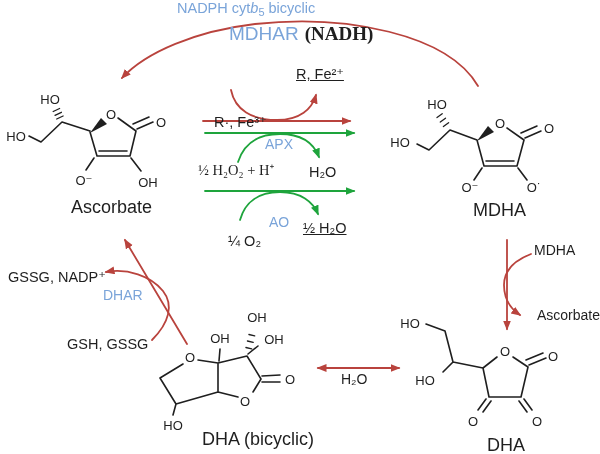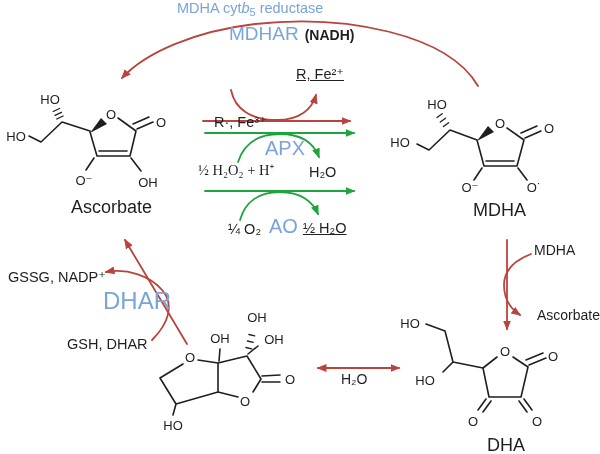--- a/index.html
+++ b/index.html
@@ -8,25 +8,25 @@
     position:relative; width:600px; height:454px; overflow:hidden;
     background:var(--background);
     font-family:"Liberation Sans","DejaVu Sans",sans-serif;
     color:var(--text);
   }
   #arrow-layer { position:absolute; left:0; top:0; }
   .lbl { position:absolute; white-space:nowrap; line-height:1.1; }
   .blue { color:var(--blue); }
   .sz14 { font-size:14px; }
   .sz15 { font-size:14.5px; }
-  .enzyme { font-size:20px; }
+  .enzyme { font-size:14px; }
   .mol { font-size:18px; }
   .ital { font-style:italic; }
   .subn { font-size:11px; vertical-align:-3px; }
-  .cof { font-size:14px; font-weight:700; margin-left:6px; }
+  .cof { font-size:19px; font-weight:700; margin-left:6px;font-family:Liberation Serif, serif; }
   .mdhar-row { display:flex; align-items:baseline; }
   .mdhar-main { font-size:19px; }
   .arrow { fill:none; stroke-width:1.8; stroke-linecap:round; }
   .red-stroke { stroke:var(--red); }
   .green-stroke { stroke:var(--green); }
   .fill-red { fill:var(--red); }
   .fill-green { fill:var(--green); }
   .bond { fill:none; stroke:var(--text); stroke-width:1.6; stroke-linecap:round; }
   .wedge { fill:var(--text); stroke:none; }
   .hash { fill:none; stroke:var(--text); stroke-width:1.3; stroke-linecap:round; }
@@ -107,46 +107,47 @@
       <text class="atom" x="410" y="328">HO</text>
       <text class="atom" x="425" y="385">HO</text>
       <text class="atom" x="505" y="356">O</text>
       <text class="atom" x="553" y="361">O</text>
       <text class="atom" x="473" y="426">O</text>
       <text class="atom" x="537" y="426">O</text>
     </g>
   </svg>
 
   <div class="lbl blue sz15" style="left:177px; top:1px;">
-    <span>MDHA cyt</span><span class="ital">b</span><span class="subn">5</span><span style="margin-left:4px;">reductase</span>
+    <span>NADPH cyt</span><span class="ital">b</span><span class="subn">5</span><span style="margin-left:4px;">bicyclic</span>
   </div>
 
   <div class="lbl mdhar-row" style="left:229px; top:24px;text-align:center;">
     <span class="blue mdhar-main">MDHAR</span>
     <span class="cof">(NADH)</span>
   </div>
 
   <div class="lbl sz15" style="left:214px; top:67px;margin-top:48px;">R·, Fe³⁺</div>
   <div class="lbl sz15" style="left:296px; top:67px;text-decoration:underline;">R, Fe²⁺</div>
 
   <div class="lbl blue enzyme" style="left:265px; top:137px;">APX</div>
   <div class="lbl sz15" style="left:198px; top:163px;font-family:Liberation Serif, serif;">½ H₂O₂ + H⁺</div>
   <div class="lbl sz15" style="left:309px; top:165px;">H₂O</div>
 
   <div class="lbl blue enzyme" style="left:269px; top:215px;">AO</div>
-  <div class="lbl sz15" style="left:228px; top:222px;">¼ O₂</div>
+  <div class="lbl sz15" style="left:228px; top:234px;">¼ O₂</div>
   <div class="lbl sz15" style="left:303px; top:221px;text-decoration:underline;">½ H₂O</div>
 
   <div class="lbl mol" style="left:71px; top:198px;">Ascorbate</div>
   <div class="lbl mol" style="left:473px; top:201px;">MDHA</div>
 
   <div class="lbl sz15" style="left:8px; top:270px;">GSSG, NADP⁺</div>
-  <div class="lbl blue" style="left:103px; top:288px; font-size:24px;">DHAR</div>
-  <div class="lbl sz15" style="left:67px; top:337px;">GSH, DHAR</div>
+  <div class="lbl blue" style="left:103px; top:288px; font-size:14px;">DHAR</div>
+  <div class="lbl sz15" style="left:67px; top:337px;">GSH, GSSG</div>
 
   <div class="lbl sz14" style="left:534px; top:243px;">MDHA</div>
   <div class="lbl sz14" style="left:537px; top:308px;">Ascorbate</div>
 
   <div class="lbl sz14" style="left:341px; top:372px;">H₂O</div>
 
+  <div class="lbl mol" style="left:202px; top:430px;">DHA (bicyclic)</div>
   <div class="lbl mol" style="left:487px; top:436px;">DHA</div>
 
 </div>
 
 </body></html>

